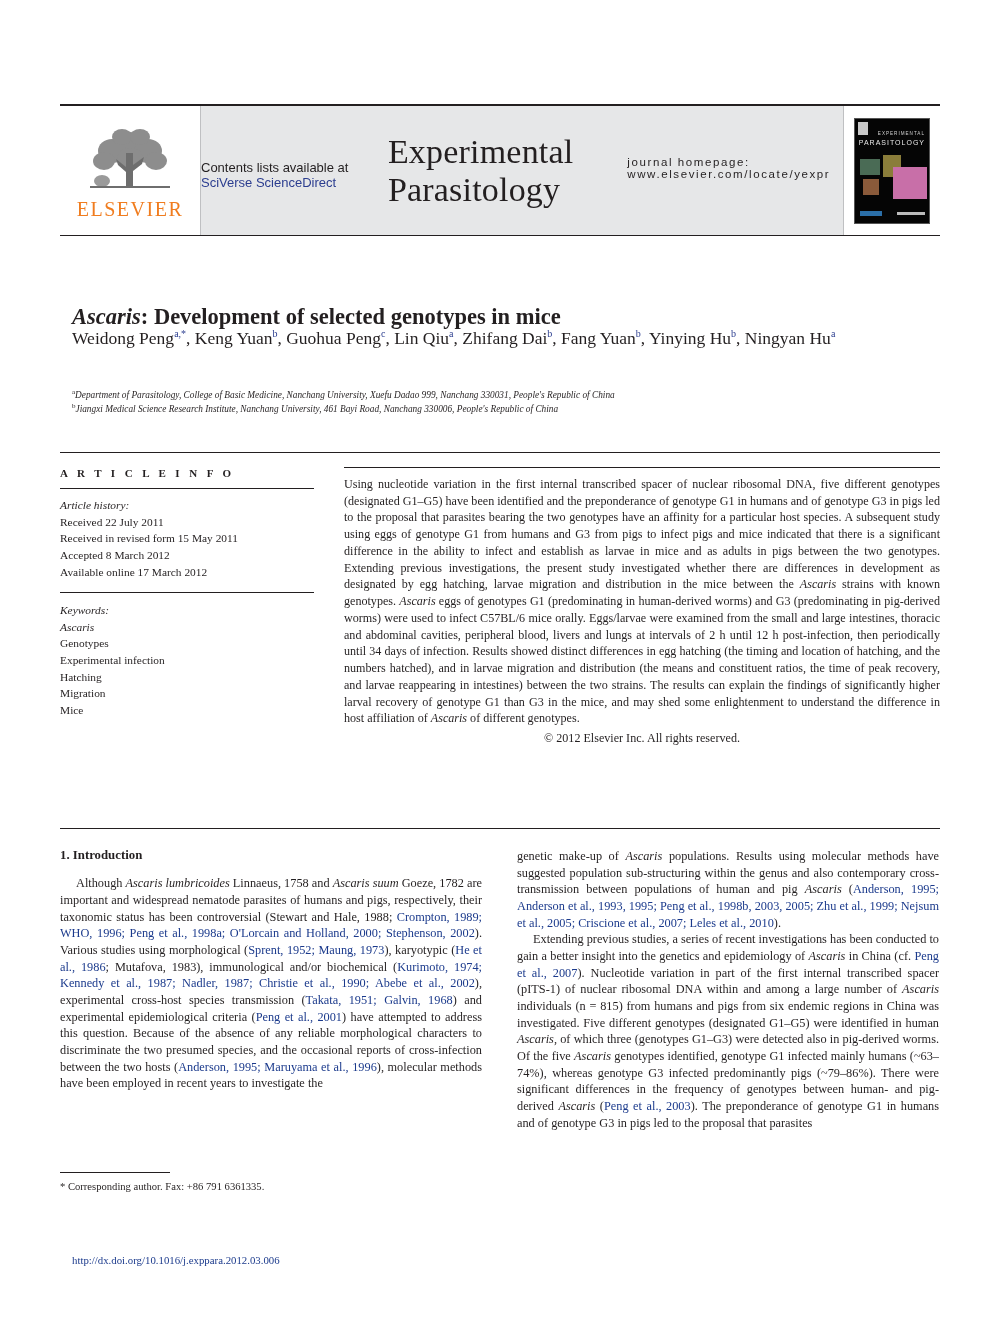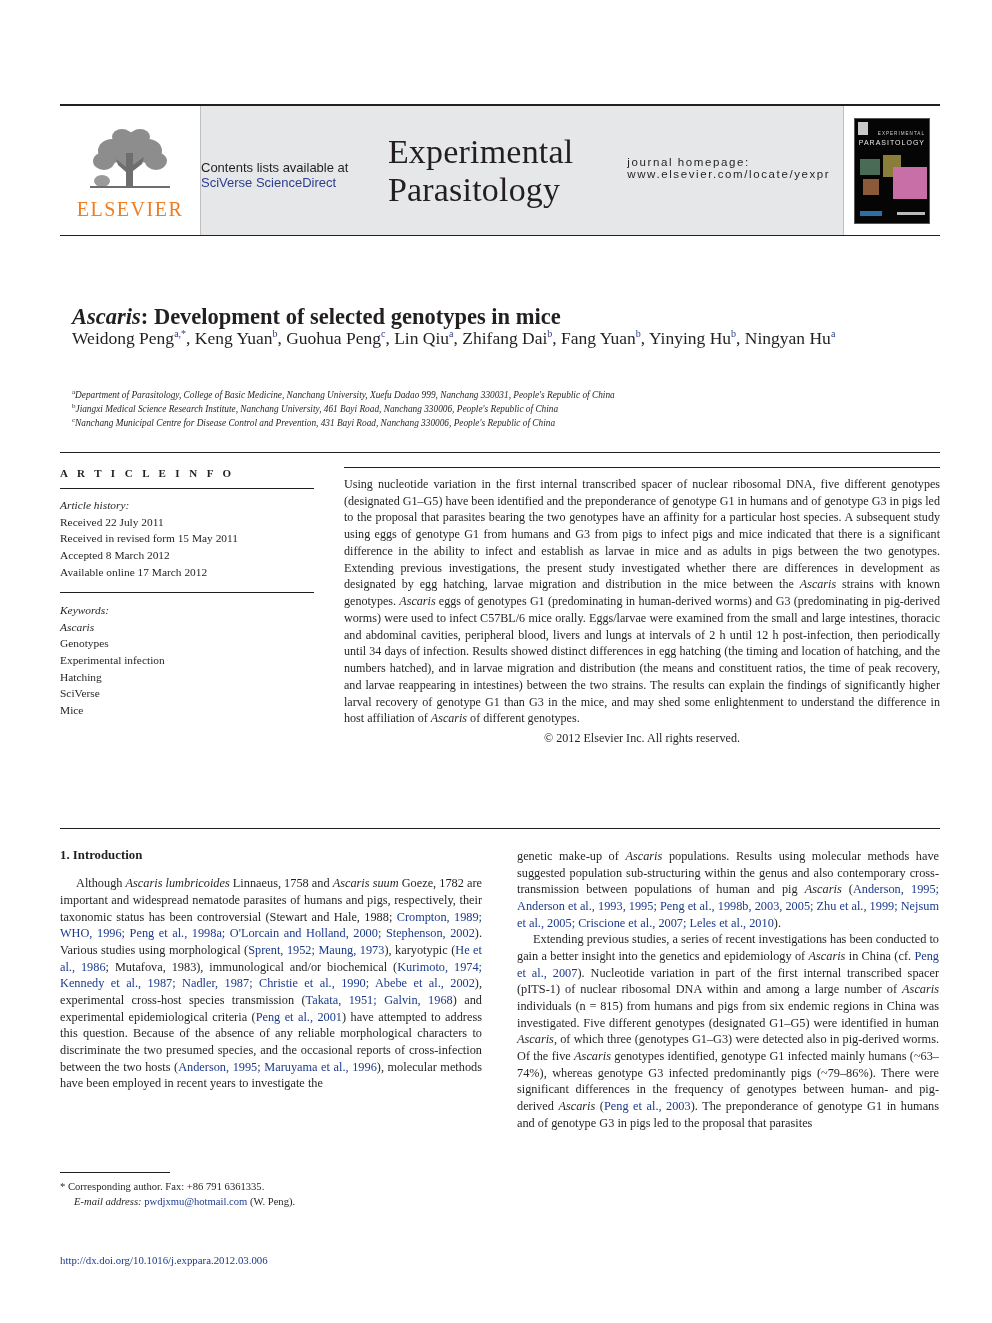--- a/index.html
+++ b/index.html
@@ -309,21 +309,21 @@
 
   .footer {
     position: absolute;
     top: 1253px;
     left: 60px;
     width: 600px;
     font-size: 10.8px;
     line-height: 1.45;
     color: #231f20;
   }
-  .footer .doi { color: #1b3a8c; }
+  .footer .doi { color: #1b3a8c; margin-left: 12px; }
 </style>
 </head>
 <body>
 
 <div class="page">
 
   <div class="running-head">Experimental Parasitology 131 (2012) 69–74</div>
 
   <div class="masthead">
     <div class="masthead-inner">
@@ -376,21 +376,20 @@
 
   <h1 class="article-title">
     <i>Ascaris</i><span>: Development of selected genotypes in mice</span>
   </h1>
 
   <div class="authors" id="authors"><span>Weidong Peng</span><sup>a,*</sup>, <span>Keng Yuan</span><sup>b</sup>, <span>Guohua Peng</span><sup>c</sup>, <span>Lin Qiu</span><sup>a</sup>, <span>Zhifang Dai</span><sup>b</sup>, <span>Fang Yuan</span><sup>b</sup>, <span>Yinying Hu</span><sup>b</sup>, <span>Ningyan Hu</span><sup>a</sup></div>
 
   <div class="affiliations" id="affiliations">
       <div><sup>a</sup><span>Department of Parasitology, College of Basic Medicine, Nanchang University, Xuefu Dadao 999, Nanchang 330031, People's Republic of China</span></div>
       <div><sup>b</sup><span>Jiangxi Medical Science Research Institute, Nanchang University, 461 Bayi Road, Nanchang 330006, People's Republic of China</span></div>
-      <div><sup>c</sup><span>Nanchang Municipal Centre for Disease Control and Prevention, 431 Bayi Road, Nanchang 330006, People's Republic of China</span></div>
     </div>
 
   <div class="band">
     <div class="band-inner">
 
       <div class="col-info">
         <div class="sec-head">A R T I C L E    I N F O</div>
         <div class="rule"></div>
         <div class="info-block">
           <div class="lbl">Article history:</div>
@@ -402,21 +401,21 @@
             </div>
         </div>
         <div class="hist-rule"></div>
         <div class="info-block">
           <div class="lbl">Keywords:</div>
           <div class="kw-list" id="keyword-lines">
               <div class="kw-i">Ascaris</div>
               <div>Genotypes</div>
               <div>Experimental infection</div>
               <div>Hatching</div>
-              <div>SciVerse</div>
+              <div>Migration</div>
               <div>Mice</div>
             </div>
         </div>
       </div>
 
       <div class="col-abstract">
         <div class="rule"></div>
         <div class="abstract-text">
           <span>Using nucleotide variation in the first internal transcribed spacer of nuclear ribosomal DNA, five different genotypes (designated G1–G5) have been identified and the preponderance of genotype G1 in humans and of genotype G3 in pigs led to the proposal that parasites bearing the two genotypes have an affinity for a particular host species. A subsequent study using eggs of genotype G1 from humans and G3 from pigs to infect pigs and mice indicated that there is a significant difference in the ability to infect and establish as larvae in mice and as adults in pigs between the two genotypes. Extending previous investigations, the present study investigated whether there are differences in development as designated by egg hatching, larvae migration and distribution in the mice between the </span><i>Ascaris</i><span> strains with known genotypes. </span><i>Ascaris</i><span> eggs of genotypes G1 (predominating in human-derived worms) and G3 (predominating in pig-derived worms) were used to infect C57BL/6 mice orally. Eggs/larvae were examined from the small and large intestines, thoracic and abdominal cavities, peripheral blood, livers and lungs at intervals of 2 h until 12 h post-infection, then periodically until 34 days of infection. Results showed distinct differences in egg hatching (the timing and location of hatching, and the numbers hatched), and in larvae migration and distribution (the means and constituent ratios, the time of peak recovery, and larvae reappearing in intestines) between the two strains. The results can explain the findings of significantly higher larval recovery of genotype G1 than G3 in the mice, and may shed some enlightenment to understand the difference in host affiliation of </span><i>Ascaris</i><span> of different genotypes.</span>
         </div>
@@ -438,24 +437,19 @@
       <p id="right-p2"><span>Extending previous studies, a series of recent investigations has been conducted to gain a better insight into the genetics and epidemiology of </span><i>Ascaris</i><span> in China (cf. </span><span class="cite">Peng et al., 2007</span><span>). Nucleotide variation in part of the first internal transcribed spacer (pITS-1) of nuclear ribosomal DNA within and among a large number of </span><i>Ascaris</i><span> individuals (n = 815) from humans and pigs from six endemic regions in China was investigated. Five different genotypes (designated G1–G5) were identified in human </span><i>Ascaris</i><span>, of which three (genotypes G1–G3) were detected also in pig-derived worms. Of the five </span><i>Ascaris</i><span> genotypes identified, genotype G1 infected mainly humans (~63–74%), whereas genotype G3 infected predominantly pigs (~79–86%). There were significant differences in the frequency of genotypes between human- and pig-derived </span><i>Ascaris</i><span> (</span><span class="cite">Peng et al., 2003</span><span>). The preponderance of genotype G1 in humans and of genotype G3 in pigs led to the proposal that parasites</span></p>
     </div>
   </div>
 
   <div class="footnote">
     <div class="footnote-rule"></div>
     <div>
       <span>*</span>
       <span>Corresponding author. Fax: +86 791 6361335.</span>
     </div>
-    <div style="padding-left:14px;">
-      <span class="em">E-mail address:</span>
-      <span class="mail">pwdjxmu@hotmail.com</span>
-      <span>(W. Peng).</span>
-    </div>
   </div>
 
   <div class="footer">
     <div class="doi">http://dx.doi.org/10.1016/j.exppara.2012.03.006</div>
   </div>
 
 </div>
 
 </body></html>

